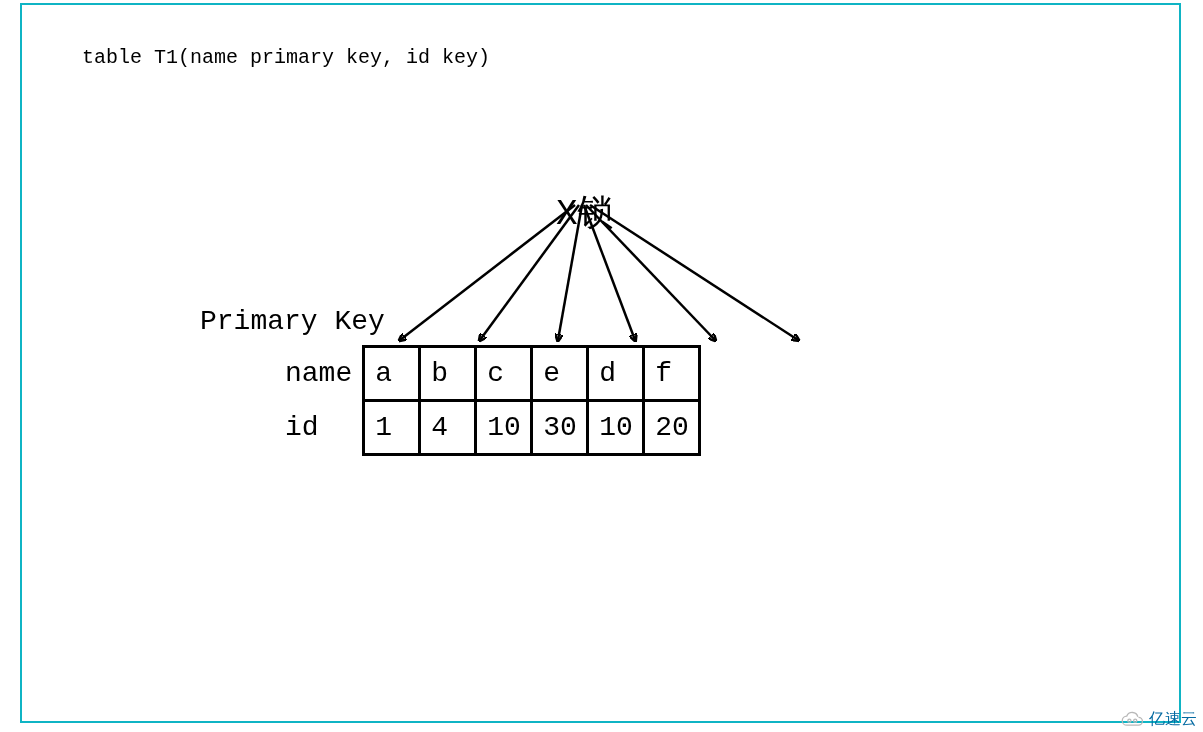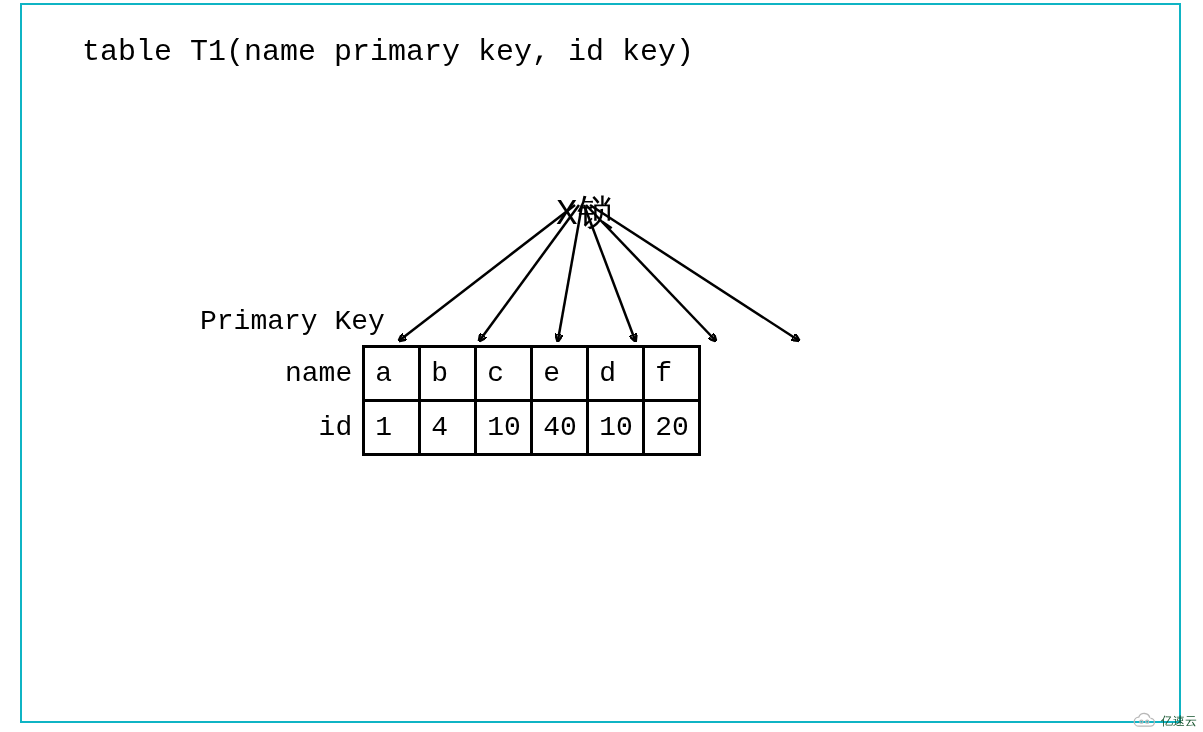--- a/index.html
+++ b/index.html
@@ -16,22 +16,22 @@
     left: 20px;
     top: 3px;
     width: 1161px;
     height: 720px;
     border: 2px solid #0fb4c4;
     box-sizing: border-box;
   }
   .title {
     position: absolute;
     left: 82px;
-    top: 35px;
-    font-size: 30px;
+    top: 46px;
+    font-size: 20px;
     letter-spacing: 0px;
   }
   .lock-label {
     position: absolute;
     left: 556px;
     top: 160px;
     font-size: 36px;
     font-family: "Courier New", "SimSun", serif;
     margin-top: 28px;
   }
@@ -68,31 +68,31 @@
     height: 54px;
     font-size: 28px;
     padding: 0 8px 0 10px;
     text-align: left;
     font-family: "Courier New", Courier, monospace;
     min-width: 56px;
     box-sizing: border-box;
   }
   table.data-table td.rowlabel {
     border: none;
-    text-align: right;
+    text-align: left;
     padding-right: 10px;
     min-width: 80px;
   }
   .watermark {
     position: absolute;
     right: 6px;
     bottom: 2px;
     font-family: Arial, sans-serif;
-    font-size: 12px;
-    color: #14532d;
+    font-size: 16px;
+    color: #0369a1;
     display: flex;
     align-items: center;
     gap: 4px;
   }
   .watermark svg {
     width: 26px;
     height: 18px;
   }
 </style>
 </head>
@@ -130,21 +130,21 @@
       <td>c</td>
       <td>e</td>
       <td>d</td>
       <td>f</td>
     </tr>
     <tr>
       <td class="rowlabel">id</td>
       <td>1</td>
       <td>4</td>
       <td>10</td>
-      <td>40</td>
+      <td>30</td>
       <td>10</td>
       <td>20</td>
     </tr>
   </tbody>
     </table>
 </div>
 
 <div class="watermark">
   <svg viewBox="0 0 40 24">
     <path d="M30 8 a6 6 0 0 1 0 12 H12 a7 7 0 0 1 0-14 a9 9 0 0 1 17 1" fill="none" stroke="#b8b8b8" stroke-width="2"></path>

